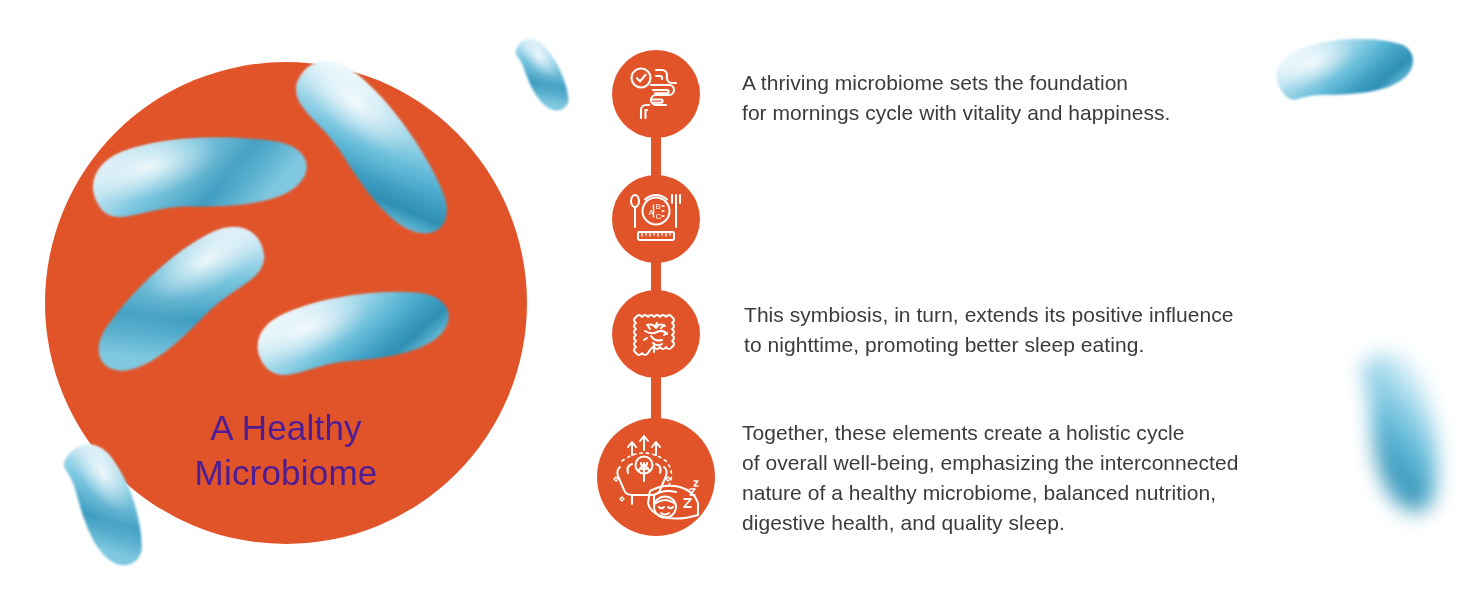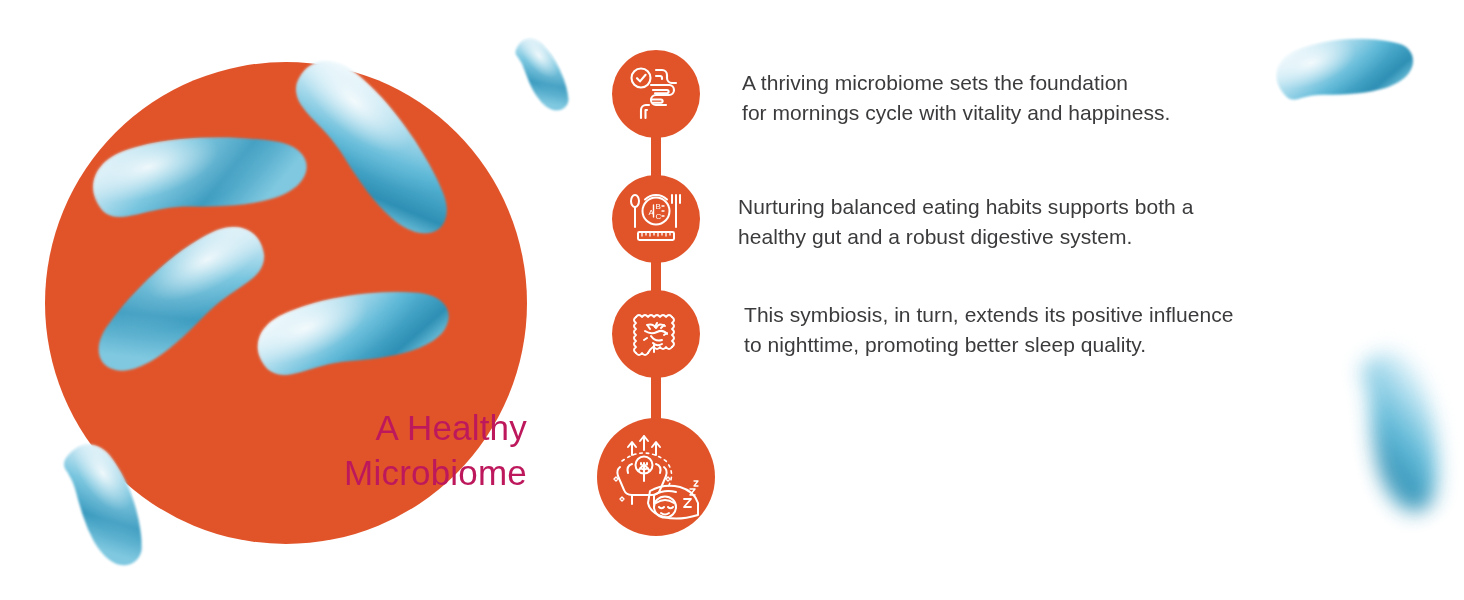--- a/index.html
+++ b/index.html
@@ -26,22 +26,22 @@
     width: 482px;
     height: 482px;
     border-radius: 50%;
     background: #e1542a;
   }
   .hero-title {
     position: absolute;
     left: 45px;
     top: 405px;
     width: 482px;
-    text-align: right;
-    color: #be185d;
+    text-align: center;
+    color: #4c1d95;
     font-size: 35px;
     line-height: 45px;
     font-weight: 500;
     letter-spacing: 0.2px;
     white-space: pre-line;
   }
 
   
   .bact {
     position: absolute;
@@ -255,20 +255,22 @@
 
       <path d="M74 66 h7 l-7 8 h7" stroke-width="1.8"></path>
       <path d="M80 56 h5 l-5 6 h5" stroke-width="1.5"></path>
       <path d="M84 48 h4 l-4 5 h4" stroke-width="1.3"></path>
     </svg>
   </div>
 
   <div class="copy" style="left:742px; top:68px; width:600px;">A thriving microbiome sets the foundation
 for mornings cycle with vitality and happiness.</div>
 
-  <div class="copy" style="left:738px; top:192px; width:600px;">Nurturing balanced eating habits supports both a
-healthy gut and a robust digestive system.</div>
 
   <div class="copy" style="left:744px; top:300px; width:610px;">This symbiosis, in turn, extends its positive influence
-to nighttime, promoting better sleep quality.</div>
-
+to nighttime, promoting better sleep eating.</div>
+
+  <div class="copy" style="left:742px; top:418px; width:620px;">Together, these elements create a holistic cycle
+of overall well-being, emphasizing the interconnected
+nature of a healthy microbiome, balanced nutrition,
+digestive health, and quality sleep.</div>
 
 </div>
 
 </body></html>

